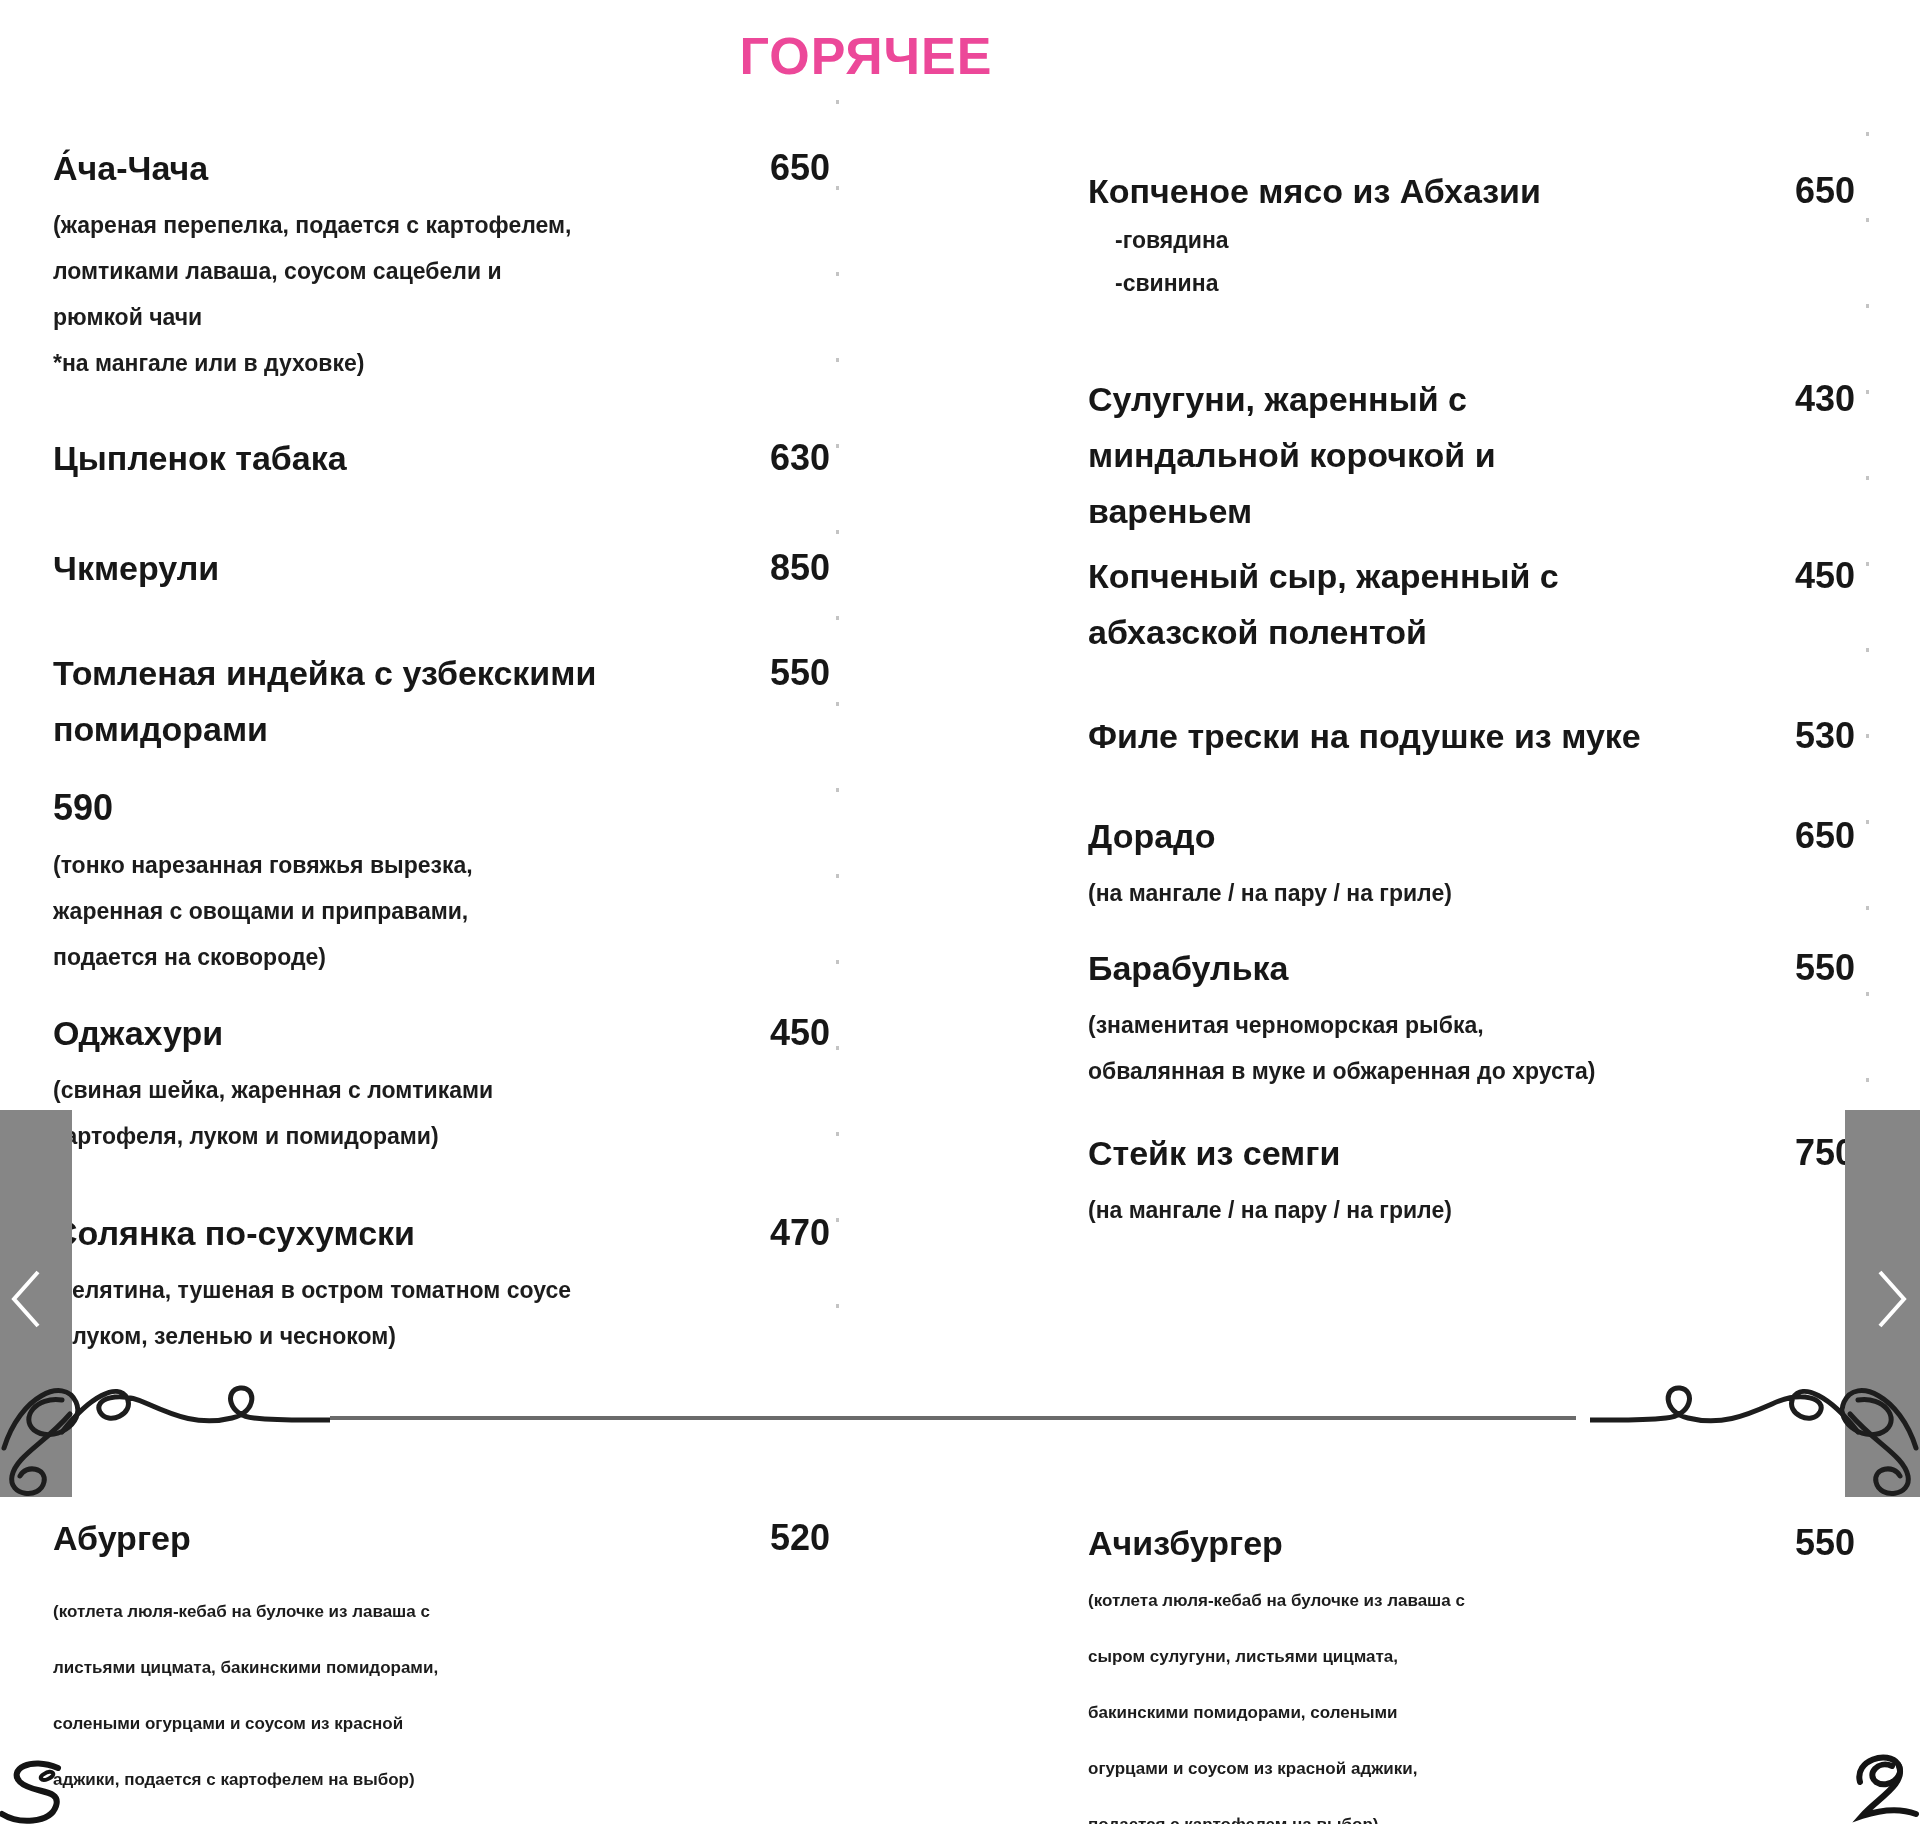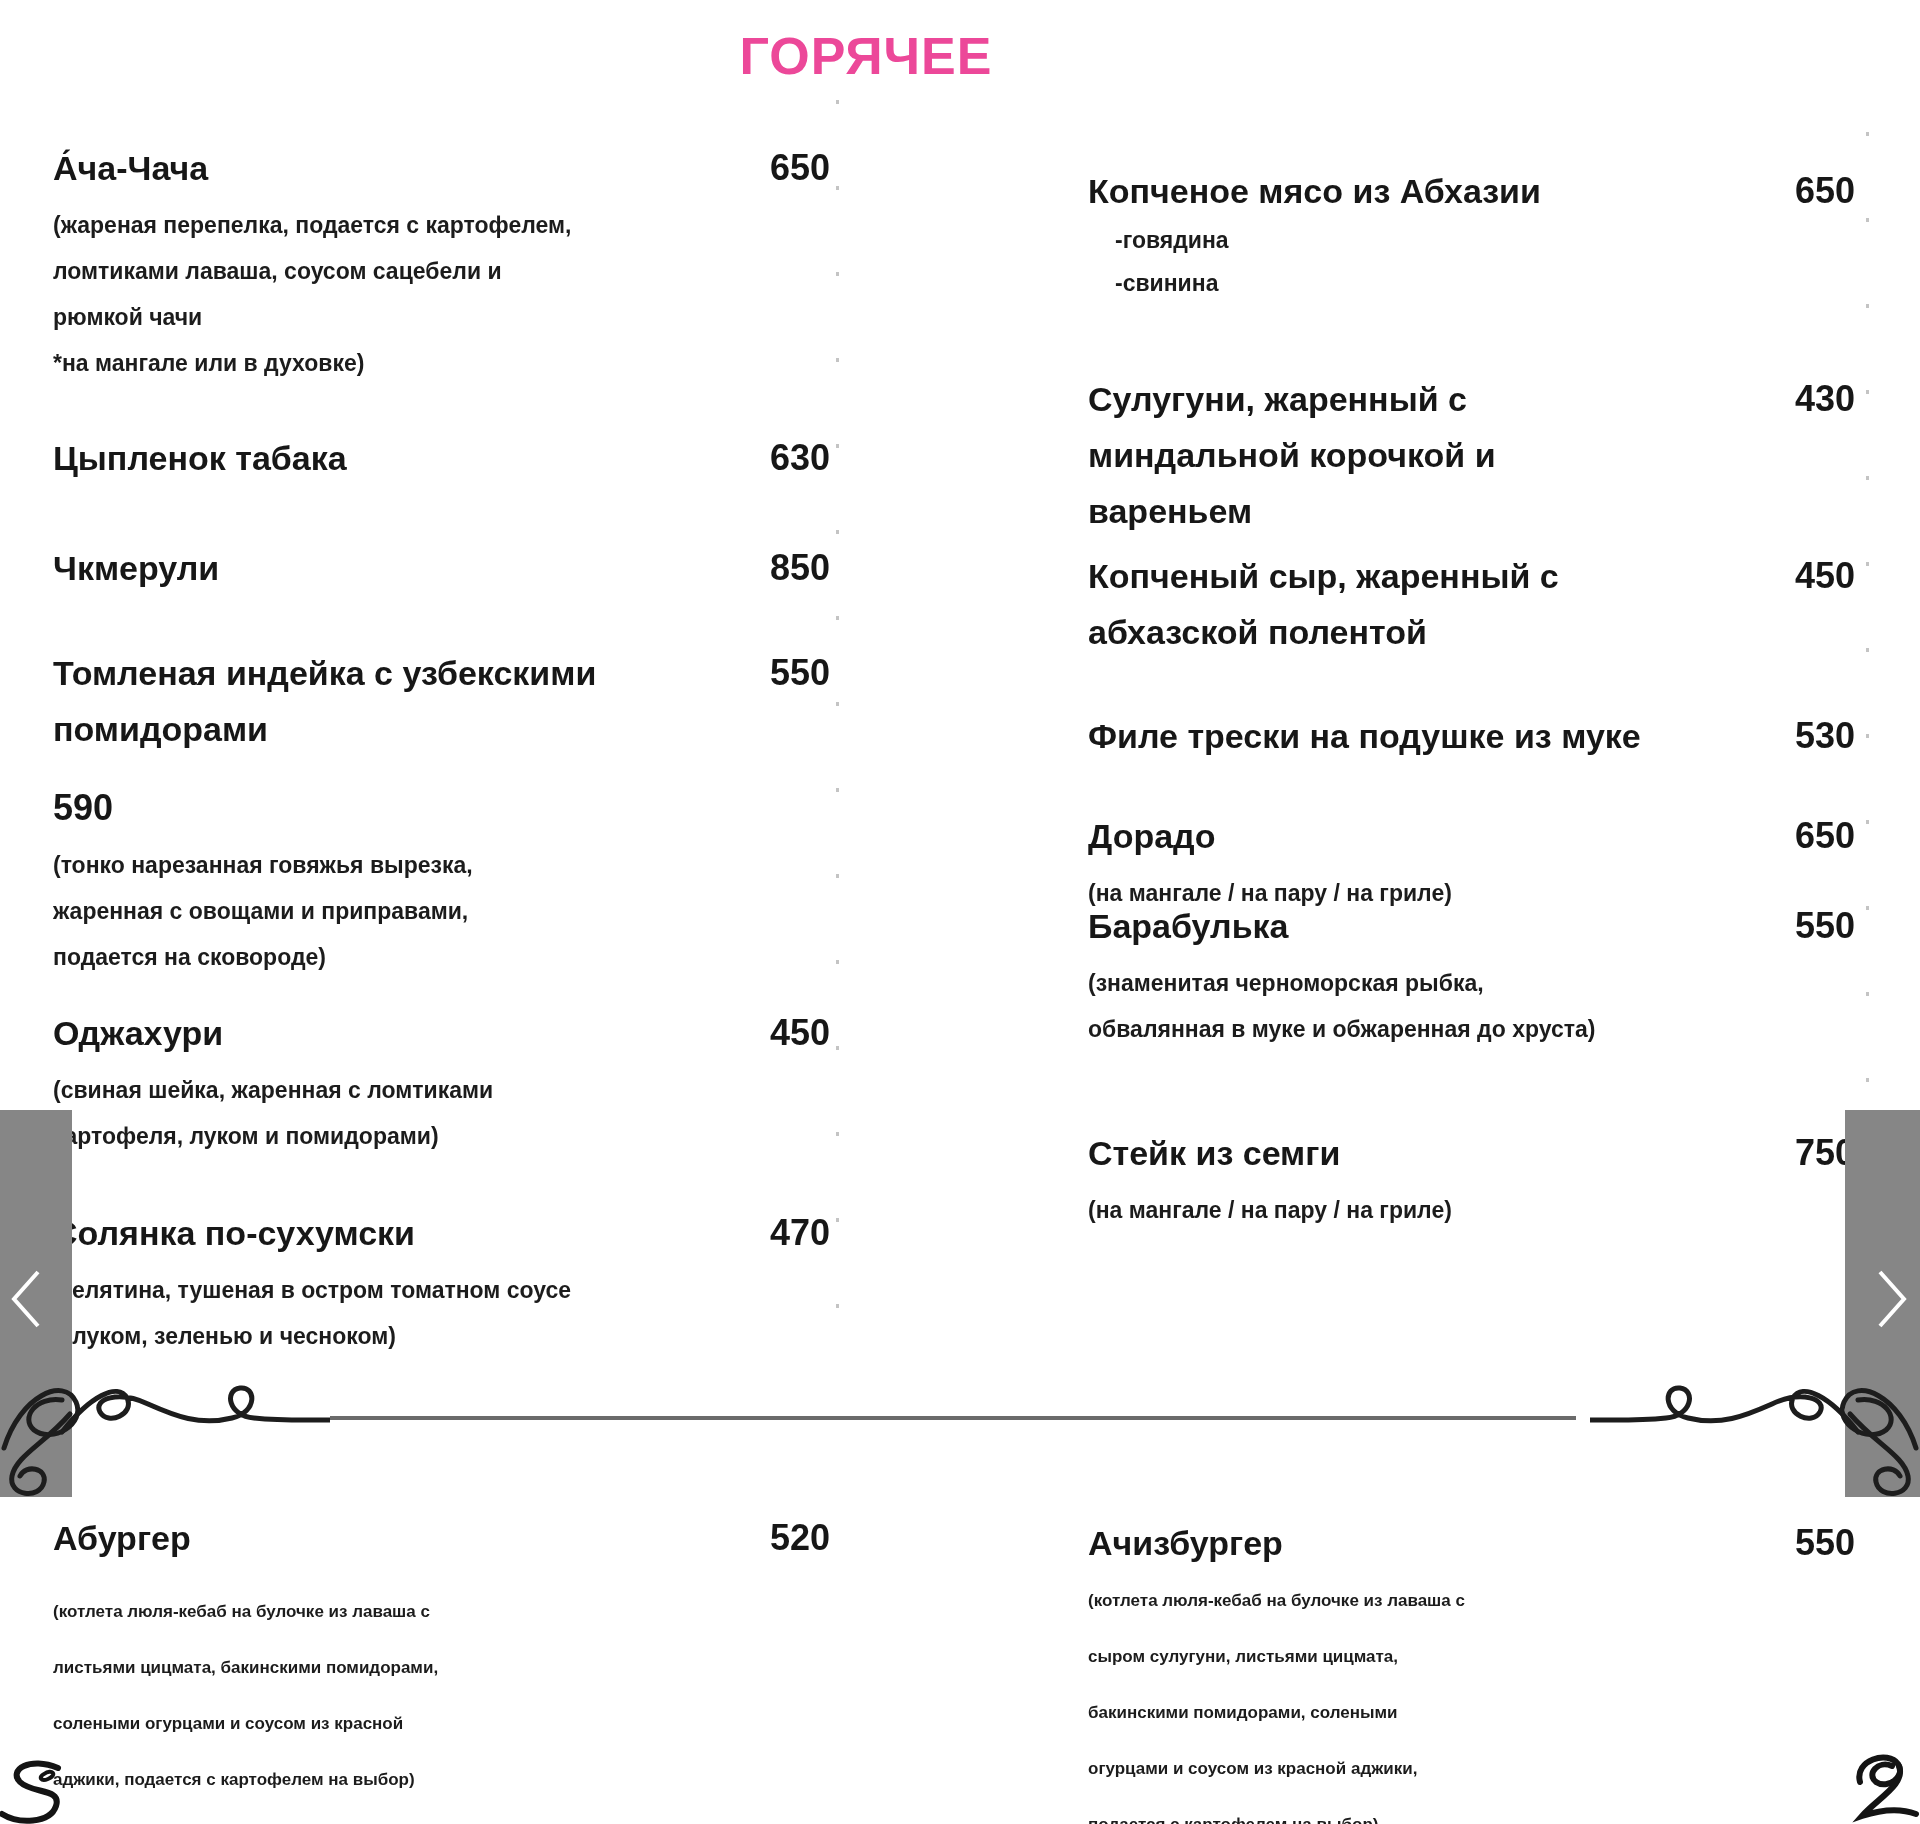--- a/index.html
+++ b/index.html
@@ -134,21 +134,21 @@
   <div class="price">530</div>
     </div>
 </div>
 <div class="item right-item" style="top:808px">
   <div class="row">
       <div class="name">Дорадо</div>
   <div class="price">650</div>
     </div>
   <div class="desc">(на мангале / на пару / на гриле)</div>
 </div>
-<div class="item right-item" style="top:898px">
+<div class="item right-item" style="top:940px">
   <div class="row">
       <div class="name">Барабулька</div>
   <div class="price">550</div>
     </div>
   <div class="desc">(знаменитая черноморская рыбка,
 обвалянная в муке и обжаренная до хруста)</div>
 </div>
 <div class="item right-item" style="top:1125px">
   <div class="row">
       <div class="name">Стейк из семги</div>

